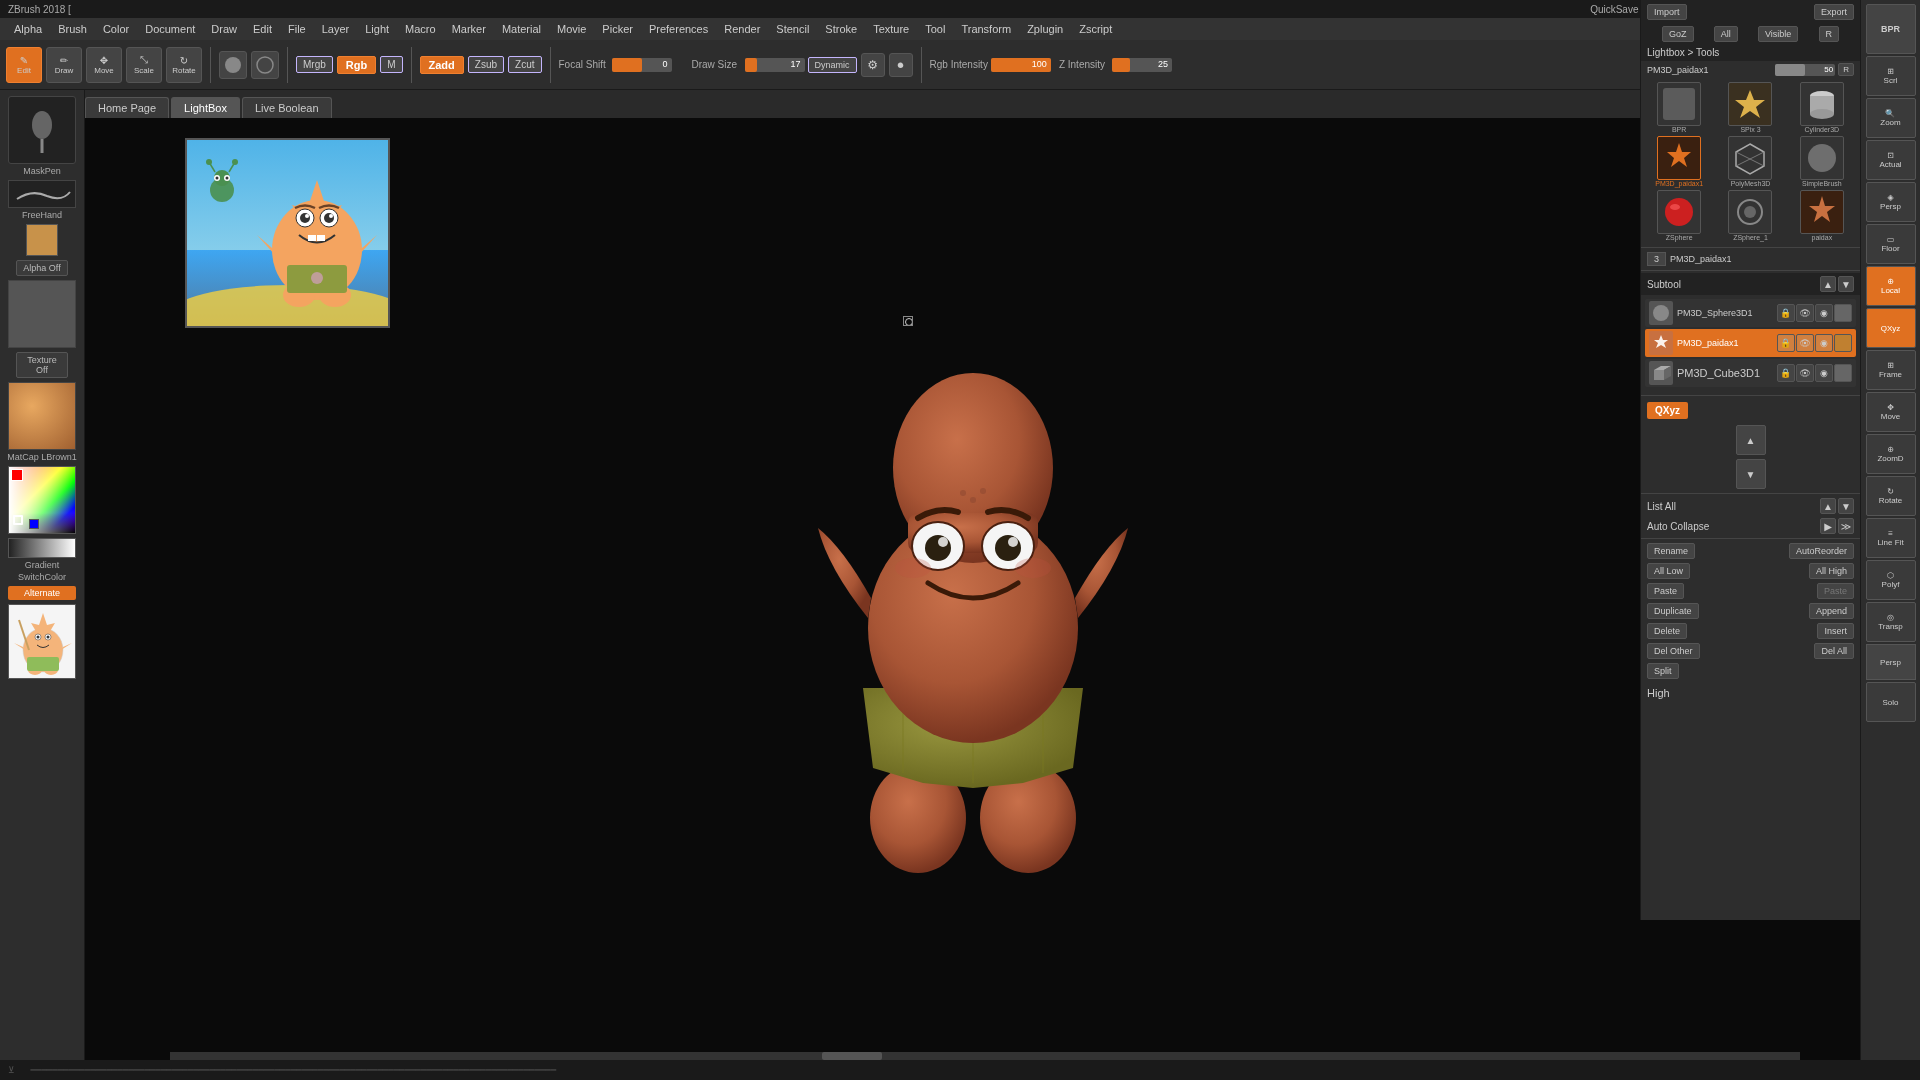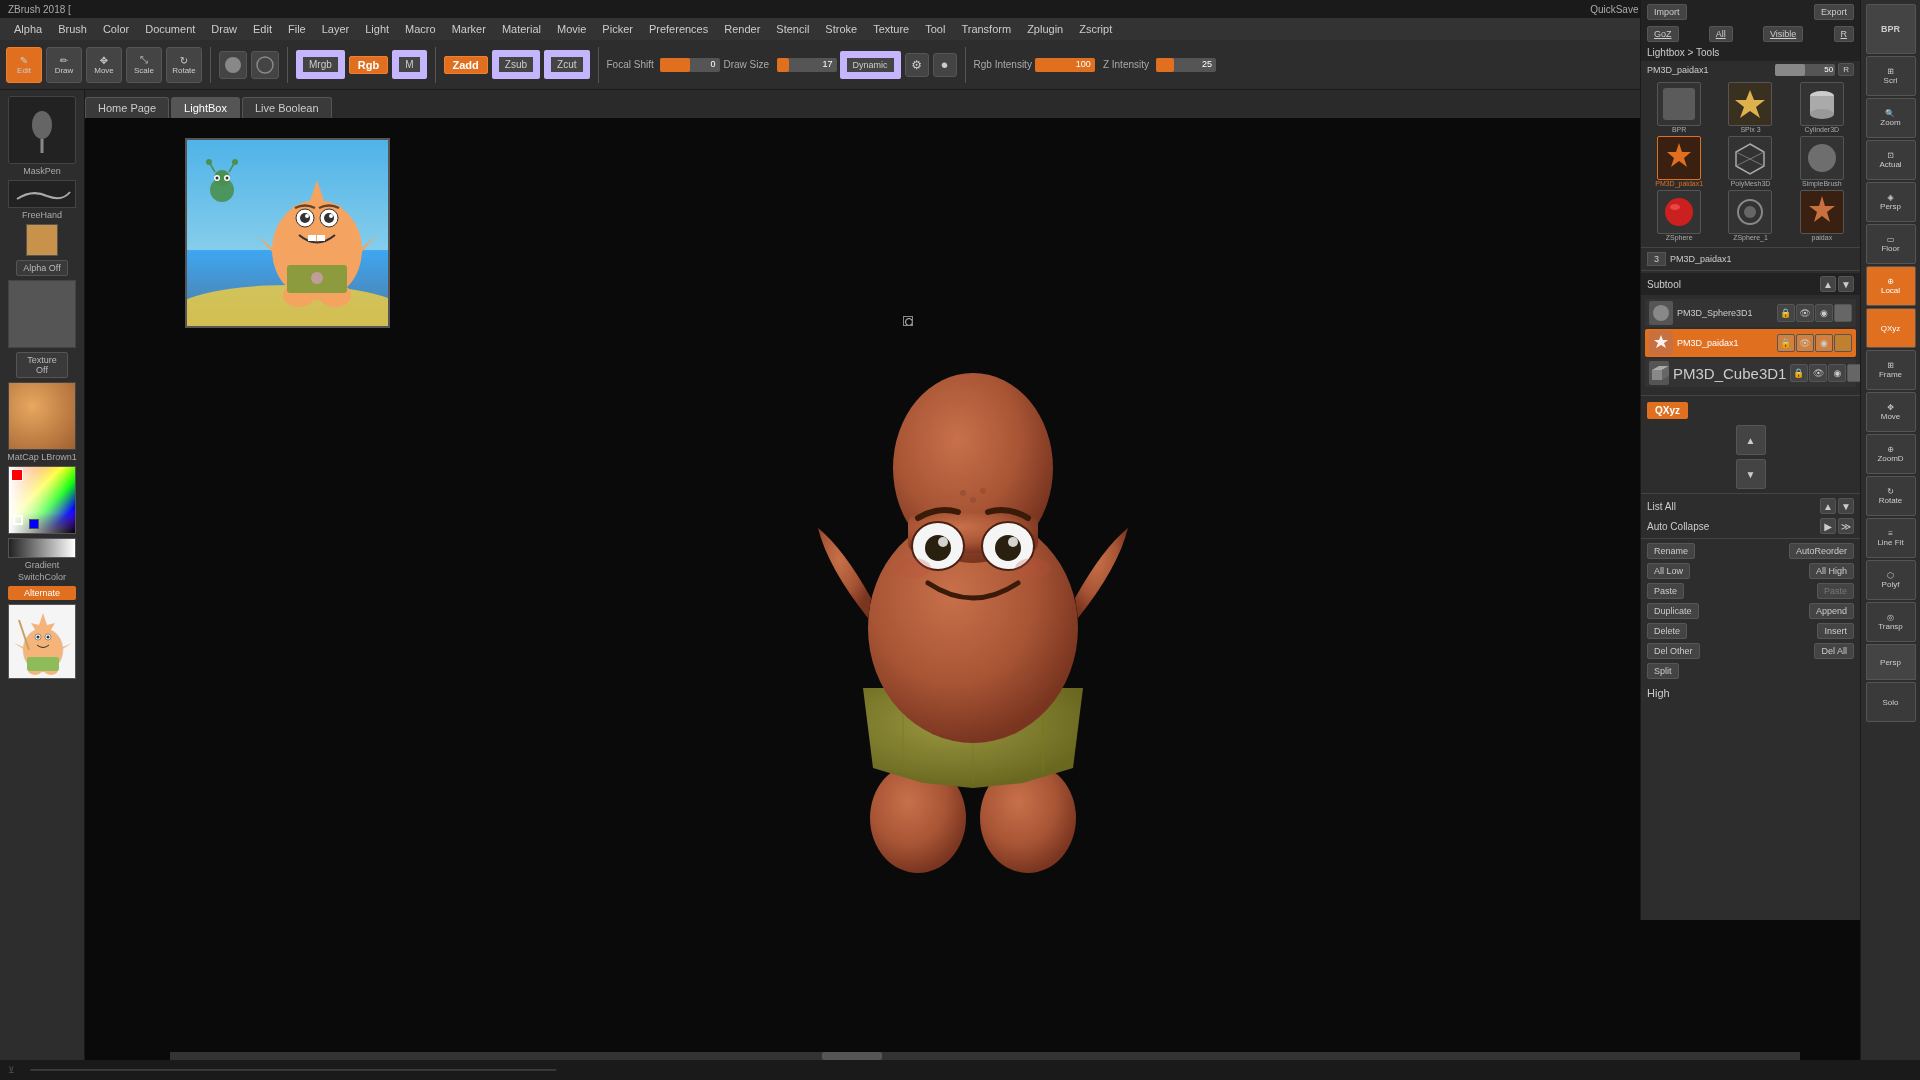--- a/index.html
+++ b/index.html
@@ -51,21 +51,21 @@
       height: 50px;
       background: #2d2d2d;
       display: flex;
       align-items: center;
       padding: 0 6px;
       gap: 4px;
       border-bottom: 1px solid #1a1a1a;
     }
     .tool-btn {
       background: #444;
-      border: 7px solid #c4b5fd;
+      border: 1px solid #c4b5fd;
       color: #ccc;
       font-size: 10px;
       padding: 2px 6px;
       cursor: pointer;
       border-radius: 2px;
     }
     .tool-icon {
       width: 36px; height: 36px;
       background: #444;
       border: 1px solid #555;
@@ -509,21 +509,21 @@
   <div class="toolbar-sep"></div>
 
   <div class="slider-group">
     <span class="slider-label">Focal Shift</span>
     <div class="slider-bar" style="width:60px;">
       <div class="slider-fill" style="width:50%;"></div>
       <span class="slider-value">0</span>
     </div>
   </div>
 
-  <div class="slider-group" style="margin-left:0;">
+  <div class="slider-group" style="margin-left:16px;">
     <span class="slider-label">Draw Size</span>
     <div class="slider-bar" style="width:60px;text-align:right;">
       <div class="slider-fill" style="width:20%;"></div>
       <span class="slider-value">17</span>
     </div>
     <button class="tool-btn" style="font-size:9px;">Dynamic</button>
   </div>
 
   <div class="tool-icon" style="width:24px;height:24px;font-size:12px;">⚙</div>
   <div class="tool-icon" style="width:24px;height:24px;font-size:12px;">⏺</div>
@@ -836,21 +836,21 @@
   <div class="nav-btn">Solo</div>
 </div>
 
 <div id="far-right-panel">
 
   <div class="panel-row" style="background:#222; padding:4px 6px;">
     <button class="panel-btn">Import</button>
     <button class="panel-btn">Export</button>
   </div>
 
-  <div class="panel-row" style="background:#222; padding:2px 6px;text-decoration:underline;">
+  <div class="panel-row" style="background:#222; padding:2px 21px;">
     <button class="panel-btn">GoZ</button>
     <button class="panel-btn">All</button>
     <button class="panel-btn">Visible</button>
     <button class="panel-btn">R</button>
   </div>
 
   <div class="panel-header">
     <span>Lightbox &gt; Tools</span>
   </div>
 
@@ -1013,21 +1013,21 @@
 
     <div class="subtool-item">
       <div style="width:24px;height:24px;background:#555;border-radius:2px;display:flex;align-items:center;justify-content:center;">
         <svg width="20" height="20">
           <rect x="3" y="7" width="10" height="10" fill="#888"></rect>
           <polygon points="3,7 10,3 20,3 13,7" fill="#aaa"></polygon>
           <polygon points="13,7 20,3 20,13 13,17" fill="#666"></polygon>
         </svg>
       </div>
       <div style="flex:1;">
-        <div style="font-size:15px;color:#ccc;">PM3D_Cube3D1</div>
+        <div style="font-size:11px;color:#ccc;">PM3D_Cube3D1</div>
       </div>
       <div style="display:flex;gap:1px;">
         <div class="icon-mini">🔒</div>
         <div class="icon-mini">👁</div>
         <div class="icon-mini">◉</div>
         <div class="icon-mini" style="background:#666;"></div>
       </div>
     </div>
   </div>
 

